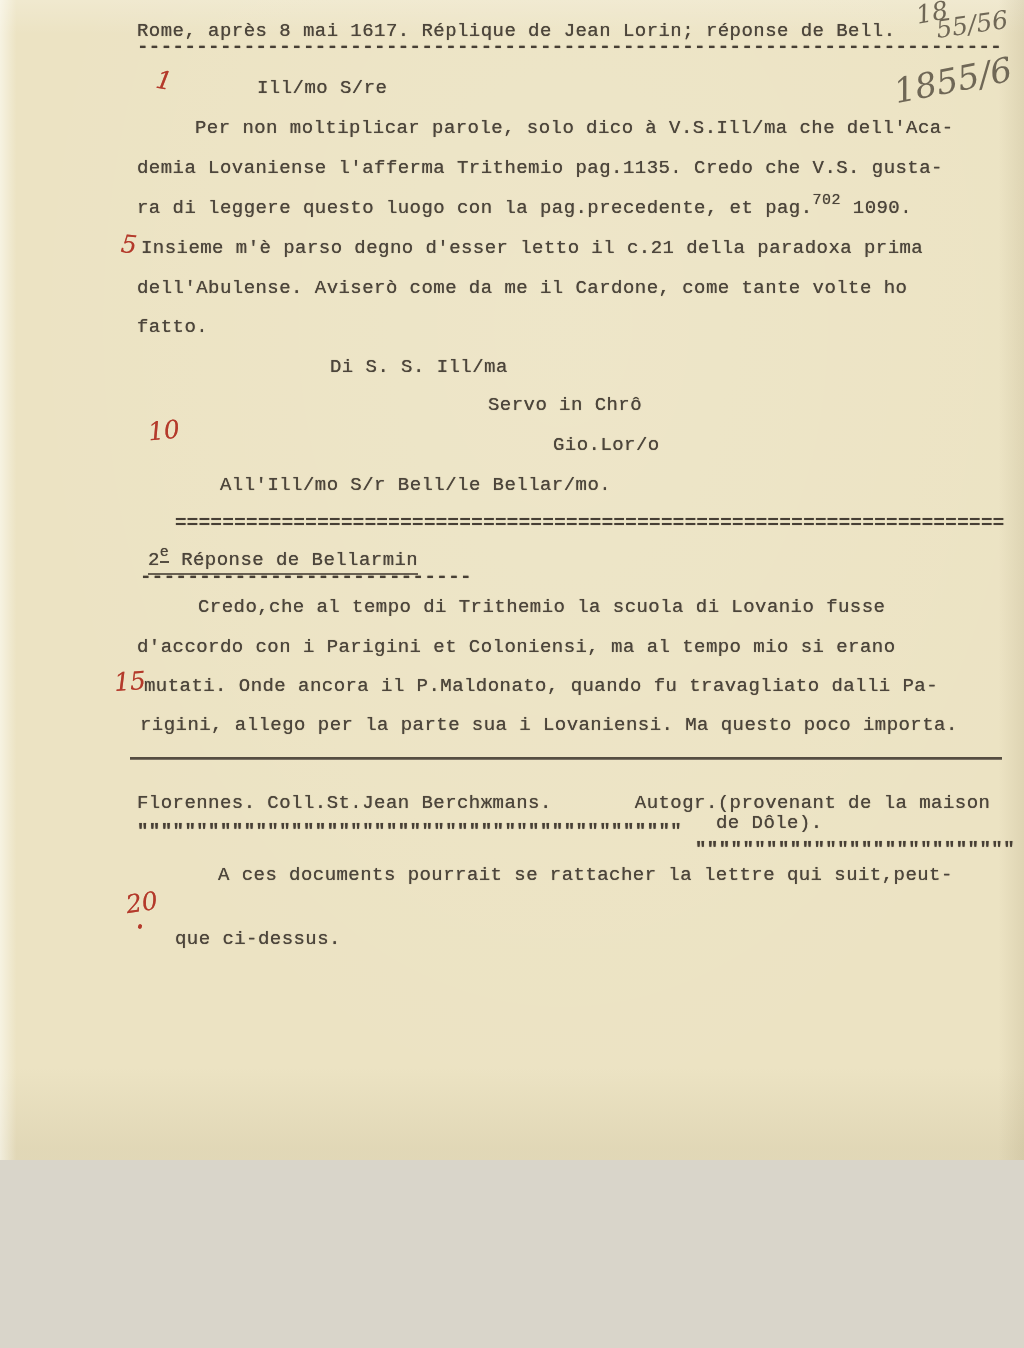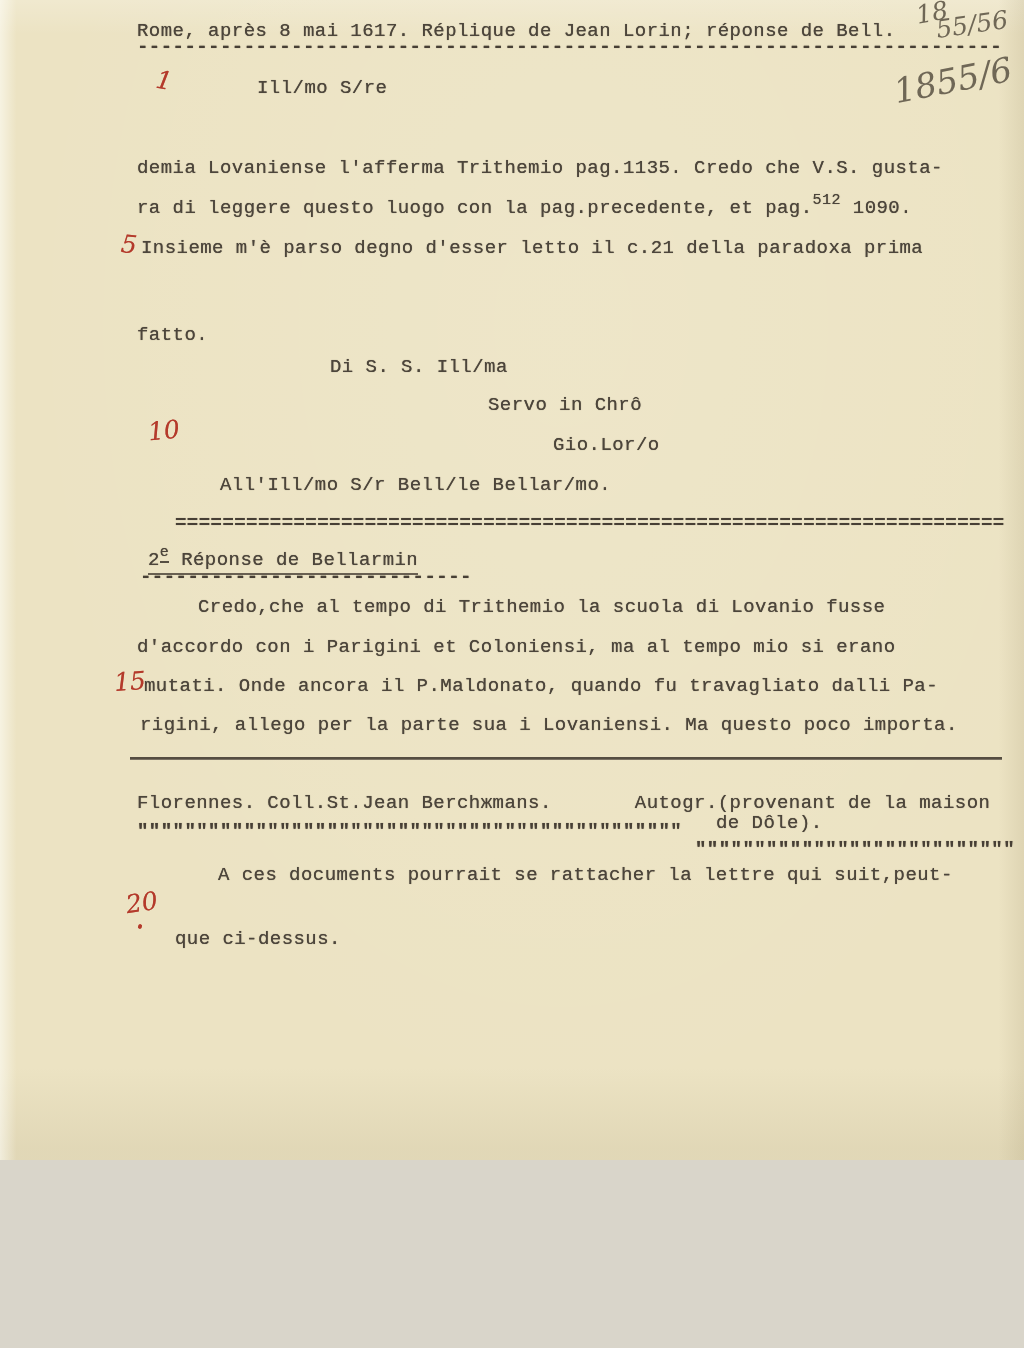--- a/index.html
+++ b/index.html
@@ -65,25 +65,27 @@
 
   <span class="red" style="left:156px;top:66px;transform:rotate(10deg)">1</span>
   <span class="red" style="left:121px;top:230px;transform:rotate(6deg)">5</span>
   <span class="red" style="left:148px;top:416px;transform:rotate(-6deg)">10</span>
   <span class="red" style="left:114px;top:667px;transform:rotate(-4deg)">15</span>
   <span class="red" style="left:126px;top:888px;transform:rotate(-8deg)">20</span>
   <span class="red-dot"></span>
 
   <span class="t" style="left:257px;top:77px">Ill/mo S/re</span>
 
+  <span class="t" style="left:195px;top:117px">Per non moltiplicar parole, solo dico à V.S.Ill/ma che dell'Aca-</span>
   <span class="t" style="left:137px;top:157px">demia Lovaniense l'afferma Trithemio pag.1135. Credo che V.S. gusta-</span>
-  <span class="t" style="left:137px;top:197px"><span>ra di leggere questo luogo con la pag.precedente, et pag.</span><span class="sup">512</span><span> 1090.</span></span>
+  <span class="t" style="left:137px;top:197px"><span>ra di leggere questo luogo con la pag.precedente, et pag.</span><span class="sup">702</span><span> 1090.</span></span>
 
   <span class="t" style="left:141px;top:237px">Insieme m'è parso degno d'esser letto il c.21 della paradoxa prima</span>
-  <span class="t" style="left:137px;top:324px">fatto.</span>
+  <span class="t" style="left:137px;top:277px">dell'Abulense. Aviserò come da me il Cardone, come tante volte ho</span>
+  <span class="t" style="left:137px;top:316px">fatto.</span>
 
   <span class="t" style="left:330px;top:356px">Di S. S. Ill/ma</span>
   <span class="t" style="left:488px;top:394px">Servo in Chrô</span>
   <span class="t" style="left:553px;top:434px">Gio.Lor/o</span>
   <span class="t" style="left:220px;top:474px">All'Ill/mo S/r Bell/le Bellar/mo.</span>
 
   <span class="t dashes" style="left:175px;top:512px">======================================================================</span>
 
   <span class="t" style="left:148px;top:549px"><span class="underlined"><span>2</span><span class="sup sup-u">e</span><span> Réponse de Bellarmin</span></span></span>
   <span class="t dashes" style="left:140px;top:566px">----------------------------</span>

